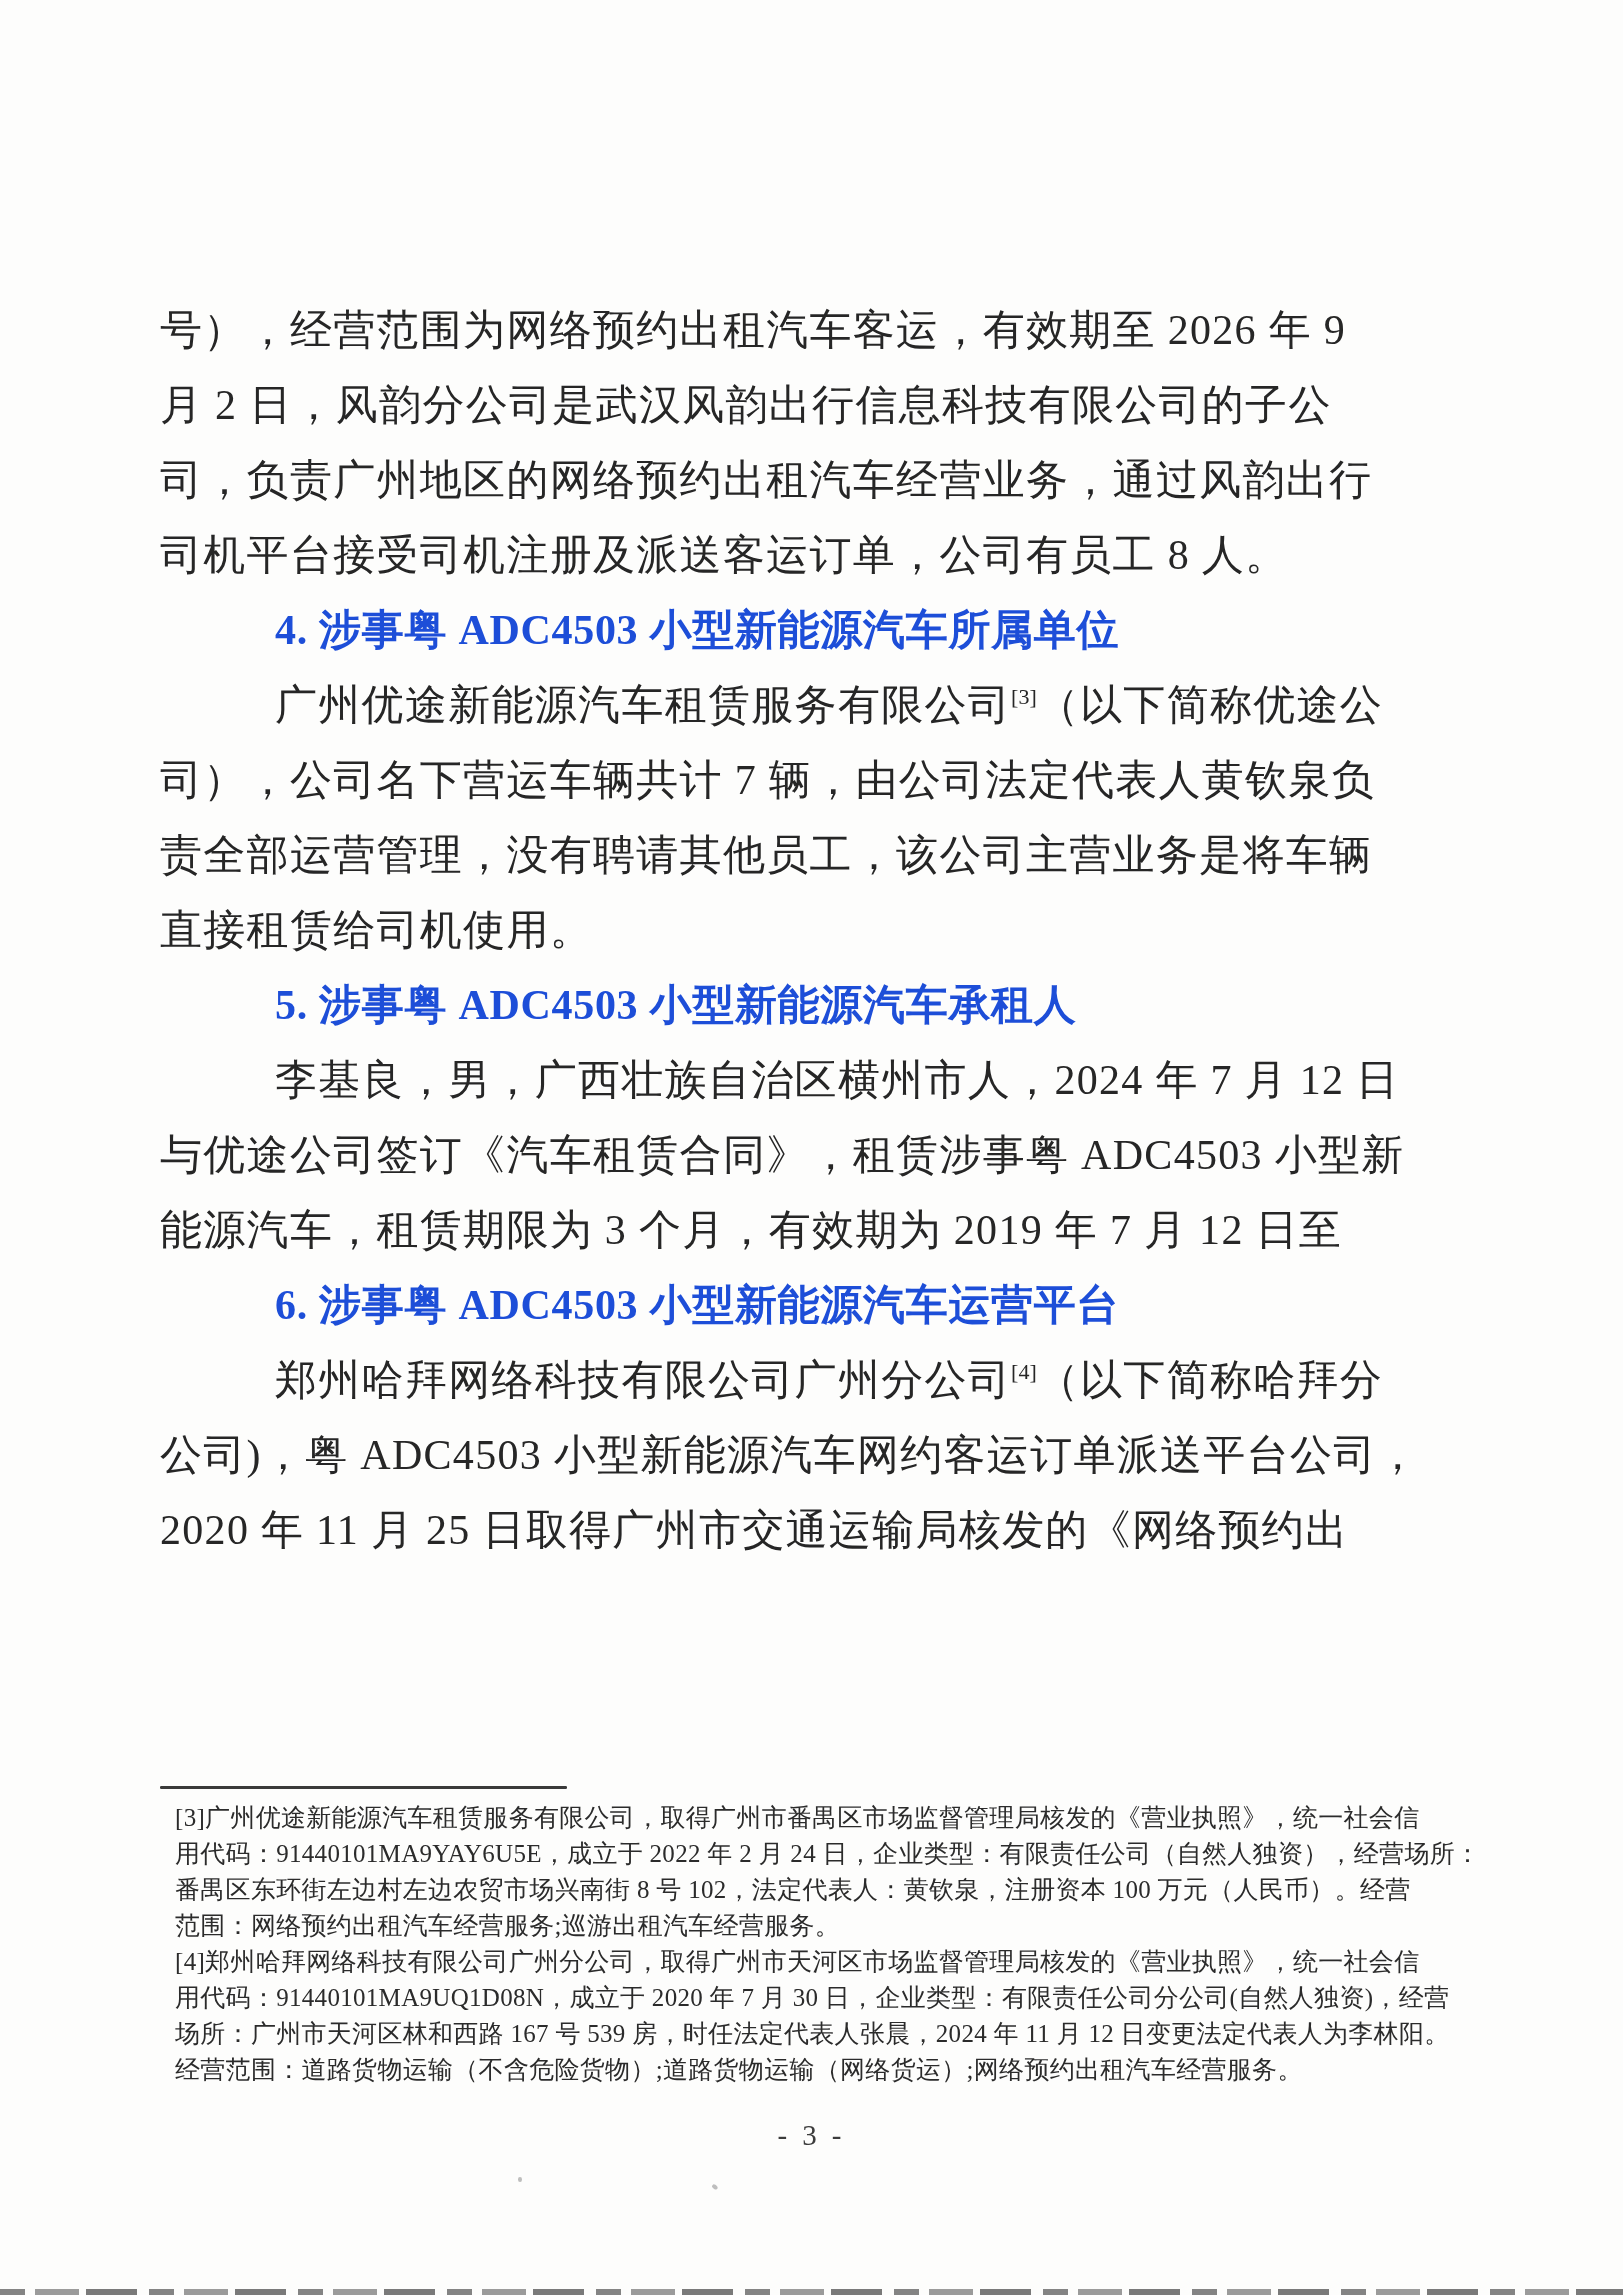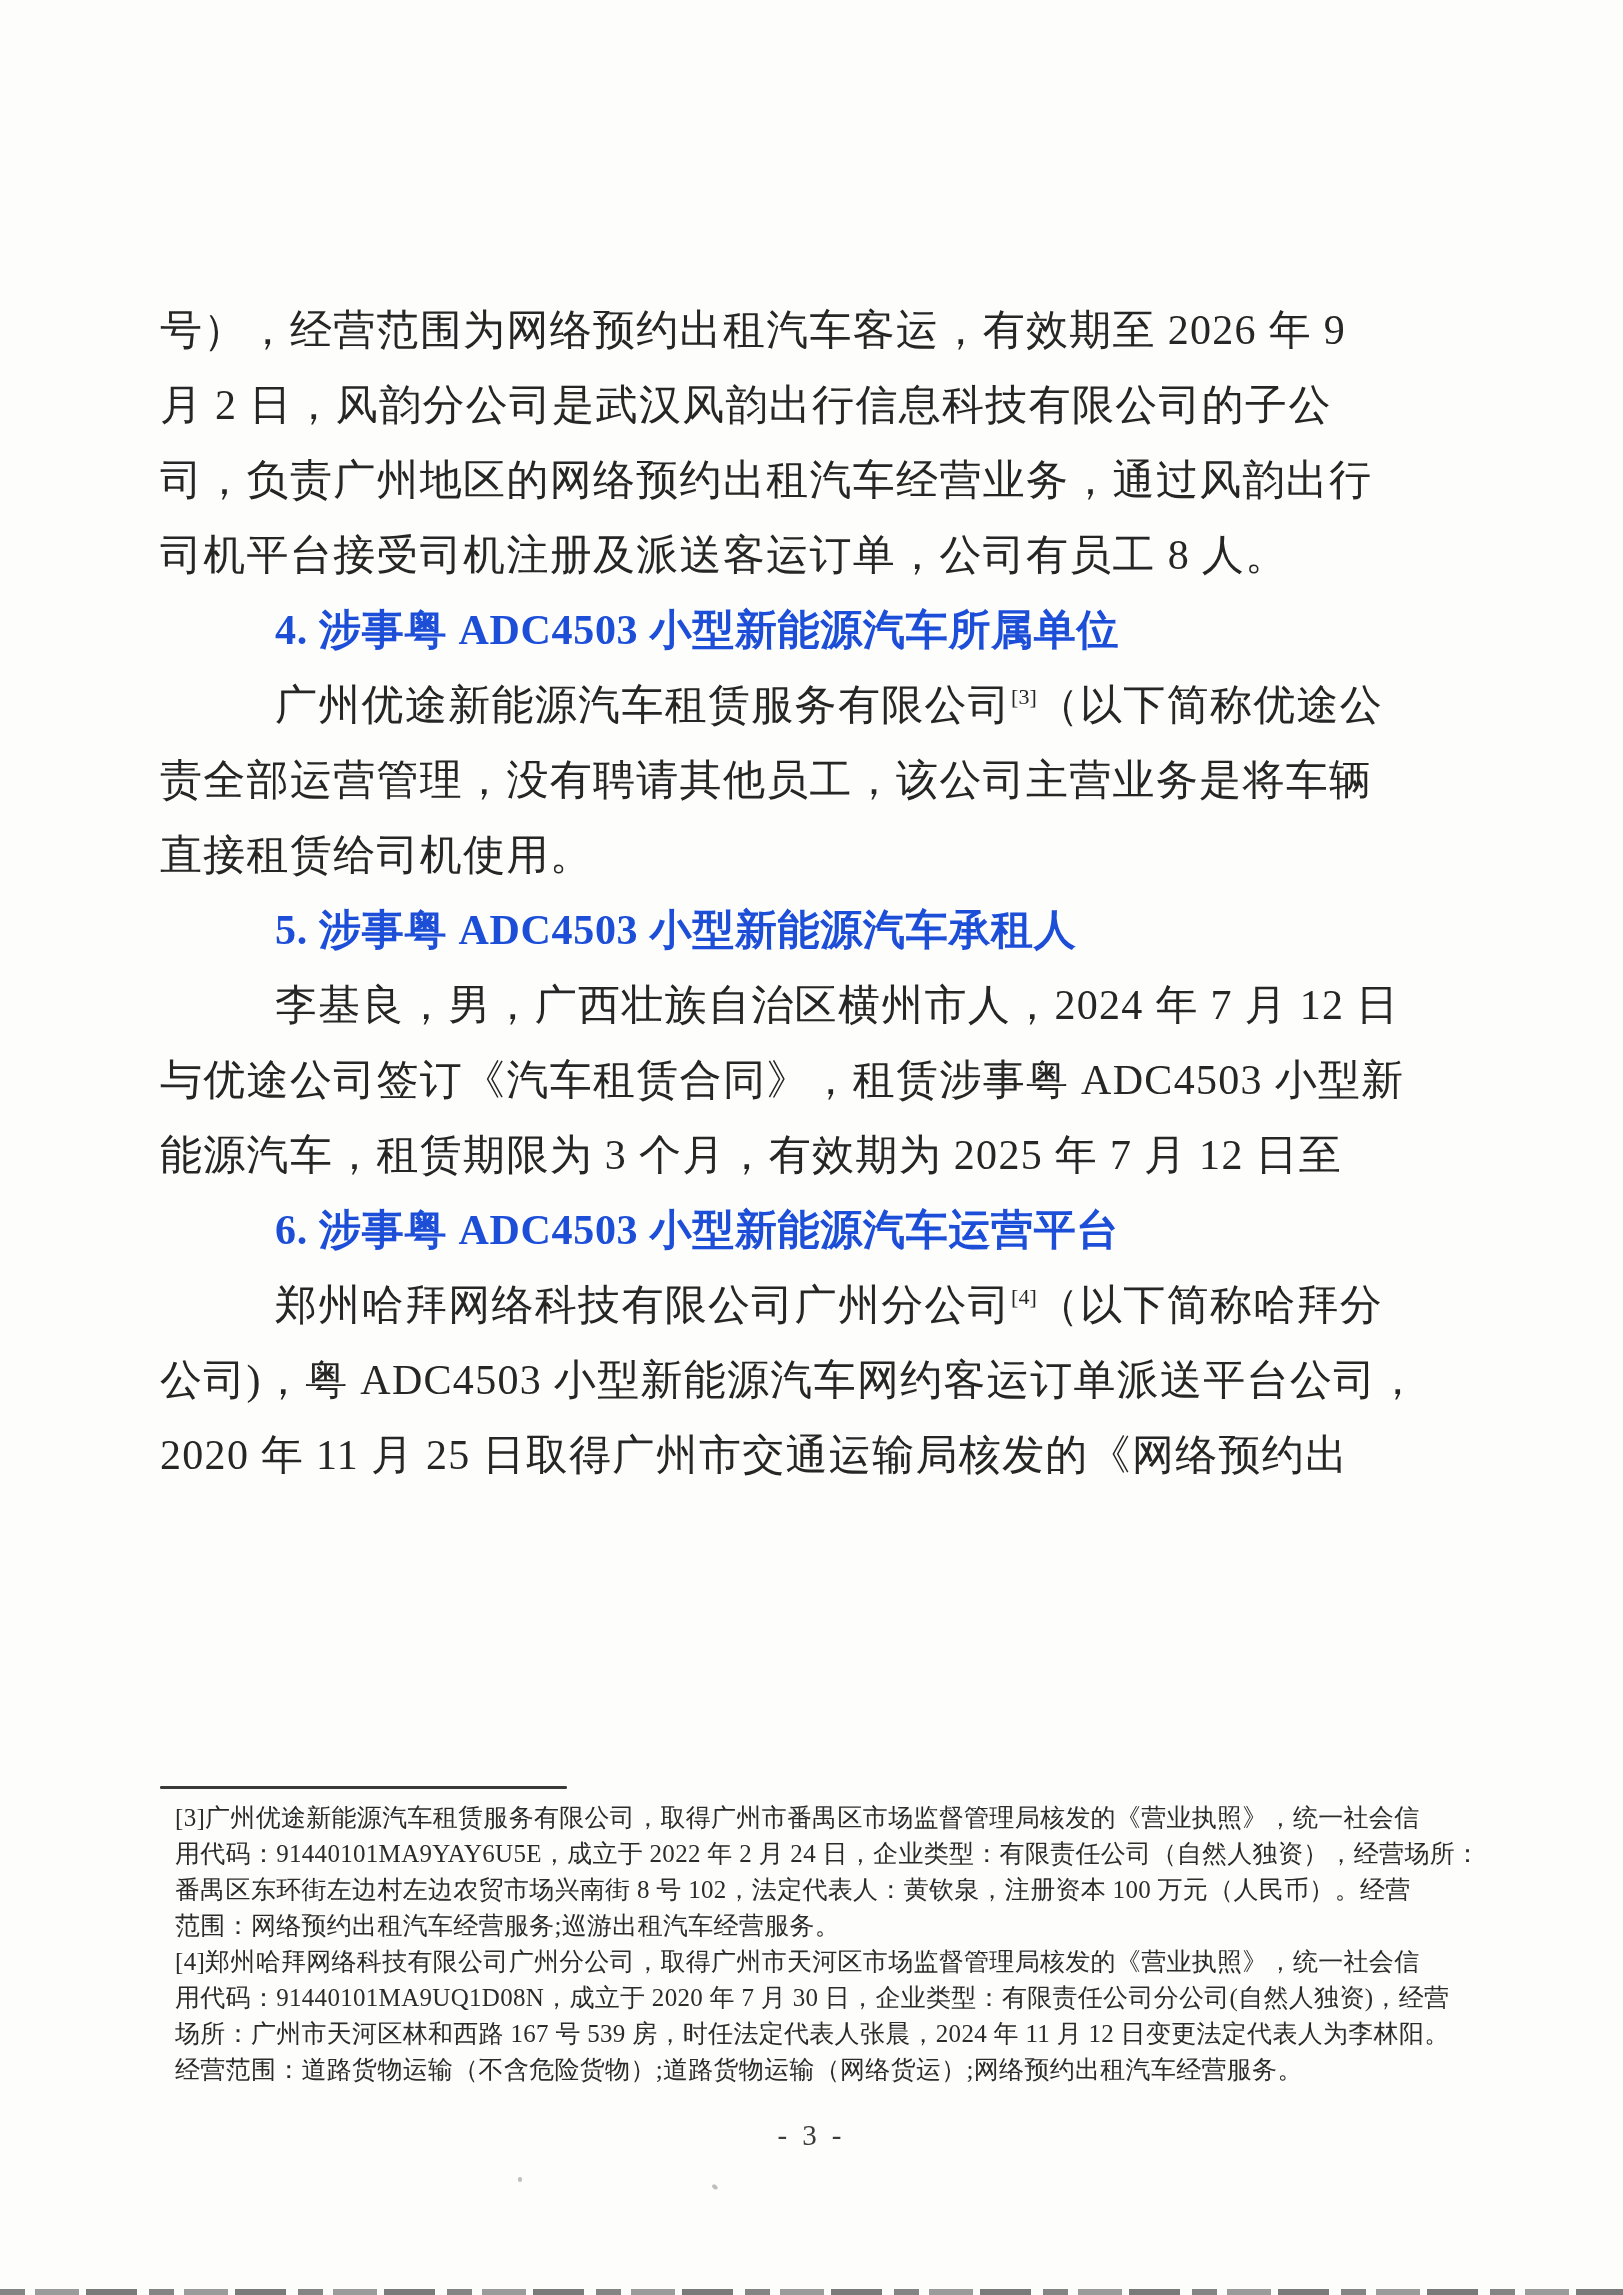--- a/index.html
+++ b/index.html
@@ -117,28 +117,29 @@
   <div class="text-block">
 
     <div class="line">号），经营范围为网络预约出租汽车客运，有效期至 2026 年 9</div>
     <div class="line">月 2 日，风韵分公司是武汉风韵出行信息科技有限公司的子公</div>
     <div class="line">司，负责广州地区的网络预约出租汽车经营业务，通过风韵出行</div>
     <div class="line">司机平台接受司机注册及派送客运订单，公司有员工 8 人。</div>
 
     <div class="line heading">4. 涉事粤 ADC4503 小型新能源汽车所属单位</div>
 
     <div class="line indent"><span>广州优途新能源汽车租赁服务有限公司</span><span class="sup">[3]</span><span>（以下简称优途公</span></div>
+    <div class="line">司），公司名下营运车辆共计 7 辆，由公司法定代表人黄钦泉负</div>
     <div class="line">责全部运营管理，没有聘请其他员工，该公司主营业务是将车辆</div>
     <div class="line">直接租赁给司机使用。</div>
 
     <div class="line heading">5. 涉事粤 ADC4503 小型新能源汽车承租人</div>
 
     <div class="line indent">李基良，男，广西壮族自治区横州市人，2024 年 7 月 12 日</div>
     <div class="line">与优途公司签订《汽车租赁合同》，租赁涉事粤 ADC4503 小型新</div>
-    <div class="line">能源汽车，租赁期限为 3 个月，有效期为 2025 年 7 月 12 日至</div>
+    <div class="line">能源汽车，租赁期限为 3 个月，有效期为 2019 年 7 月 12 日至</div>
 
     <div class="line heading">6. 涉事粤 ADC4503 小型新能源汽车运营平台</div>
 
     <div class="line indent"><span>郑州哈拜网络科技有限公司广州分公司</span><span class="sup">[4]</span><span>（以下简称哈拜分</span></div>
     <div class="line">公司)，粤 ADC4503 小型新能源汽车网约客运订单派送平台公司，</div>
     <div class="line">2020 年 11 月 25 日取得广州市交通运输局核发的《网络预约出</div>
 
   </div>
 
   <div class="footnote-rule"></div>

